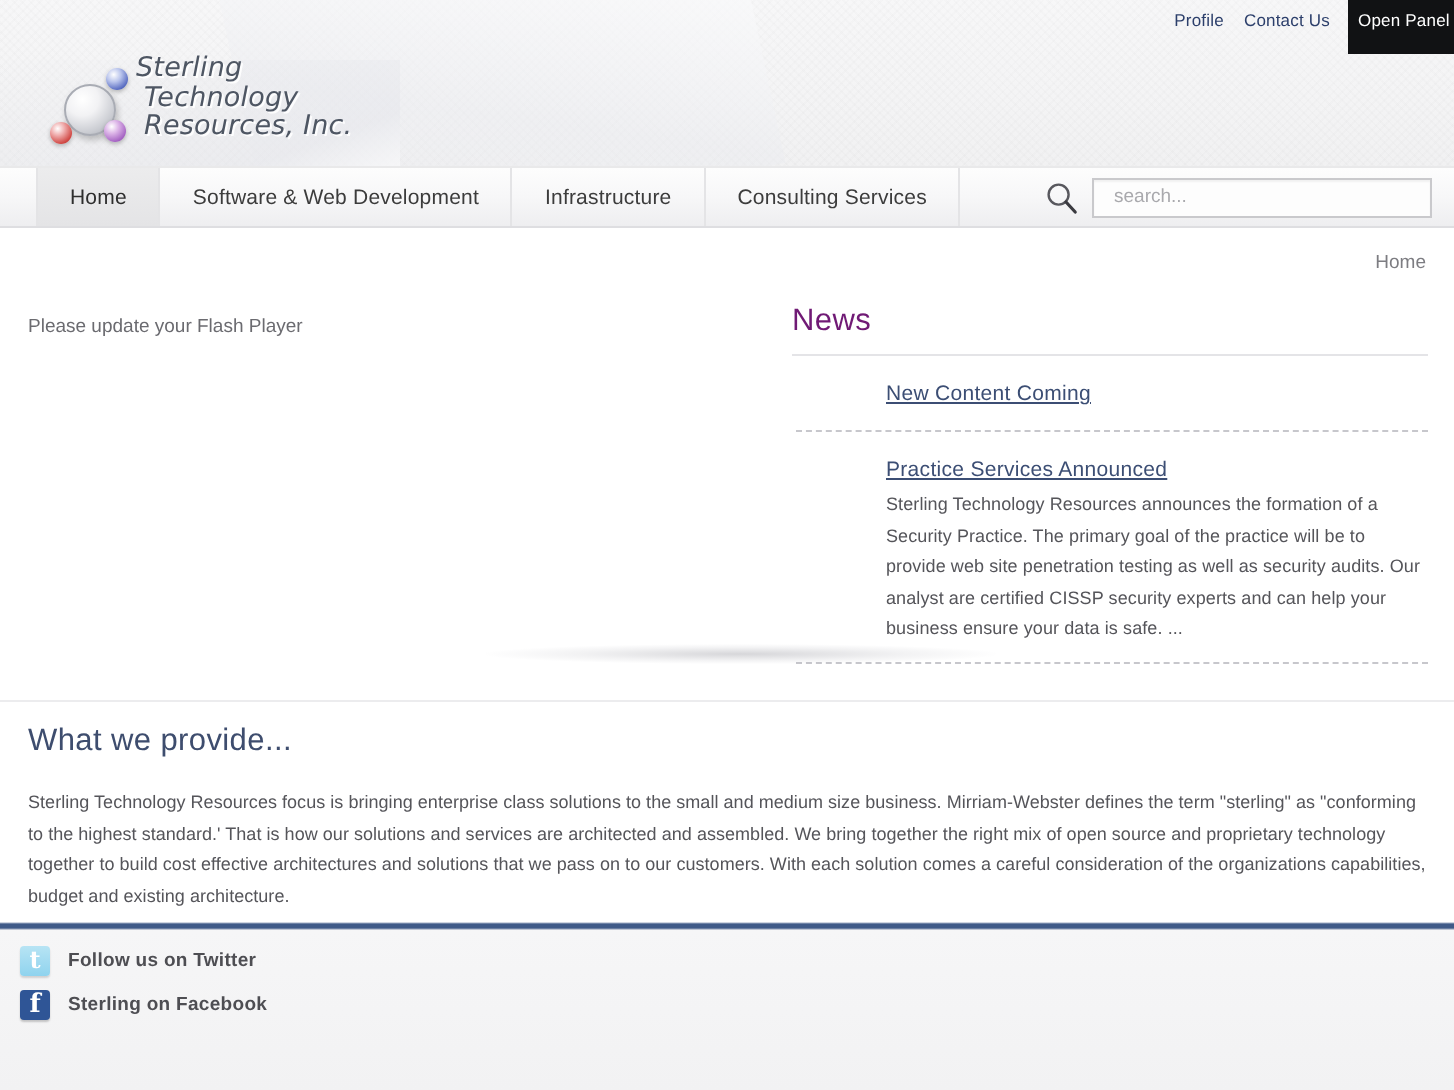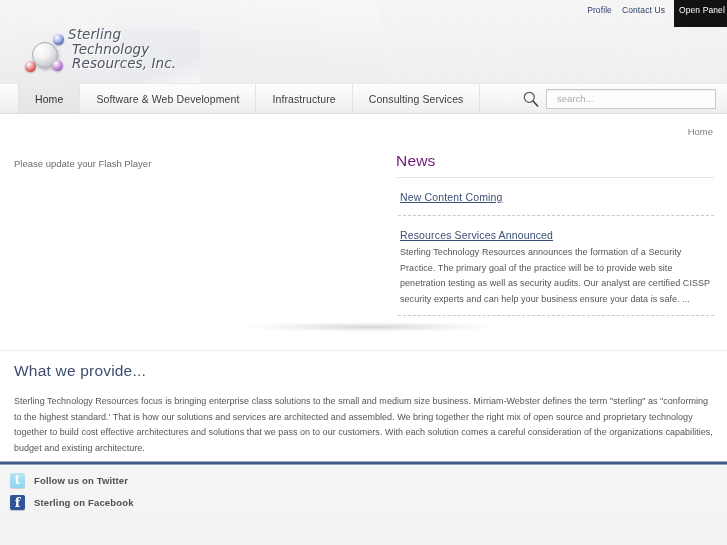--- a/index.html
+++ b/index.html
@@ -200,21 +200,21 @@
   .news-title {
     font-size: 15.5px;
     color: #701a75;
     font-weight: normal;
     margin: 0 0 7px 0;
     letter-spacing: .2px;
   }
   .news-title-rule {
     height: 1px; background: #e4e4e7; margin-bottom: 9px;
   }
-  .news-item { margin-bottom: 0px; }
+  .news-item { margin-bottom: 0px; margin-left: 43px; }
   .news-link {
     display: inline-block;
     font-size: 10.5px;
     color: #3c4e74;
     text-decoration: underline;
     margin: 0 0 4px 4px;
     letter-spacing: .15px;
     cursor: pointer;
   }
   .news-body {
@@ -367,21 +367,21 @@
       <h2 class="news-title">News</h2>
       <div class="news-title-rule"></div>
 
       <div class="news-item">
         <a class="news-link" href="#">New Content Coming</a>
       </div>
 
       <div class="news-sep"></div>
 
       <div class="news-item">
-        <a class="news-link" href="#">Resources Services Announced</a>
+        <a class="news-link" href="#">Practice Services Announced</a>
         <p class="news-body">Sterling Technology Resources announces the formation of a Security Practice.  The primary goal of the practice will be to provide web site penetration testing as well as security audits.  Our analyst are certified CISSP security experts and can help your business ensure your data is safe.    ...</p>
       </div>
 
       <div class="news-sep"></div>
     </div>
   </div>
 
   <div class="content-shadow"></div>
   <div class="section-rule"></div>
 

